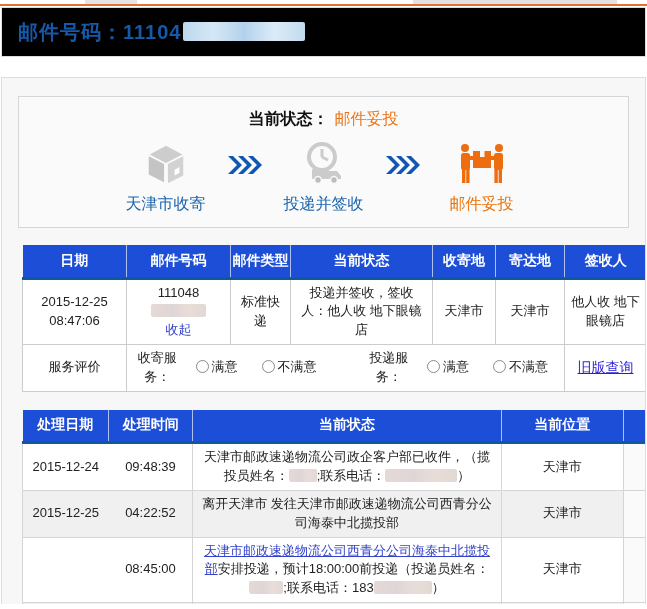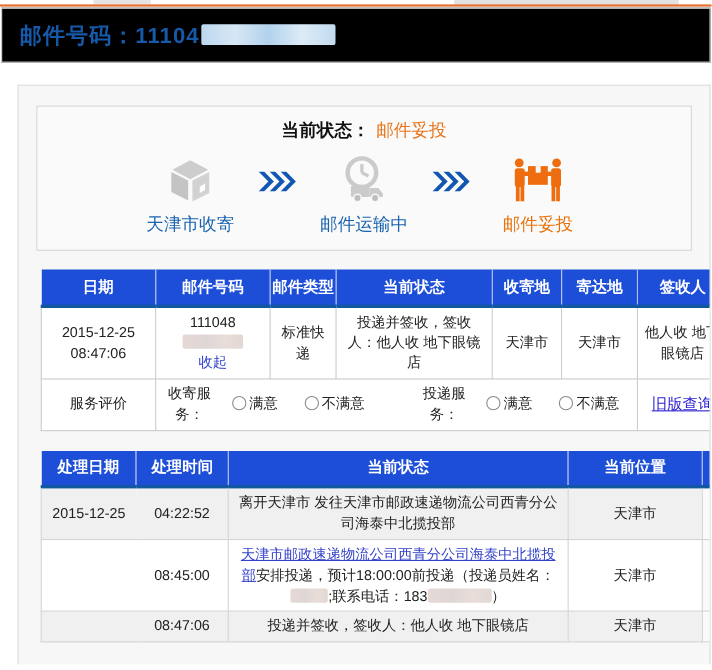--- a/index.html
+++ b/index.html
@@ -22,21 +22,21 @@
   }
   .mailno-box .title { font-size:20px; font-weight:bold; color:#1659a8; letter-spacing:1px; }
   .redact-blue {
     display:inline-block; width:122px; height:19px; margin-left:2px; vertical-align:-2px;
     background:linear-gradient(90deg,#bcd8ef 0%,#d6e7f5 25%,#b2d2ec 50%,#dcebf7 75%,#c2dbf0 100%);
     border-radius:2px;
   }
 
   
   .container {
-    margin:20px 1px 0 16px; background:#f7f7f7;
+    margin:20px 1px 0 1px; background:#f7f7f7;
     border:1px solid #ddd; border-bottom:none;
     height:527px; overflow:hidden;
   }
 
   
   .status-panel {
     margin:18px 16px 0 16px; background:#fafafa; border:1px solid #d6d6d6;
     height:132px; padding-top:12px;
   }
   .status-line { text-align:center; font-size:16px; }
@@ -138,21 +138,21 @@
           <svg width="48" height="46" viewBox="0 0 48 46">
             <circle cx="22" cy="16" r="13" fill="none" stroke="#cbcbcb" stroke-width="4"></circle>
             <line x1="22" y1="16" x2="22" y2="8" stroke="#cbcbcb" stroke-width="3"></line>
             <line x1="22" y1="16" x2="28" y2="19" stroke="#cbcbcb" stroke-width="3"></line>
             <rect x="12" y="28" width="17" height="10" rx="1" fill="#cbcbcb"></rect>
             <polygon points="29,30 37,30 41,35 41,38 29,38" fill="#cbcbcb"></polygon>
             <circle cx="18" cy="39" r="3.4" fill="#bdbdbd" stroke="#f7f7f7" stroke-width="1.5"></circle>
             <circle cx="34" cy="39" r="3.4" fill="#bdbdbd" stroke="#f7f7f7" stroke-width="1.5"></circle>
           </svg>
         </span>
-        <span class="slabel blue">邮件运输中</span>
+        <span class="slabel blue">投递并签收</span>
       </div>
 
       <span class="chev">
         <svg width="34" height="18" viewBox="0 0 34 18">
           <polygon points="0,0 9,9 0,18 5,18 14,9 5,0" fill="#1256b4"></polygon>
           <polygon points="10,0 19,9 10,18 15,18 24,9 15,0" fill="#1256b4"></polygon>
           <polygon points="20,0 29,9 20,18 25,18 34,9 25,0" fill="#1256b4"></polygon>
         </svg>
       </span>
 
@@ -245,20 +245,29 @@
     <thead>
       <tr>
         <th>处理日期</th>
         <th>处理时间</th>
         <th>当前状态</th>
         <th>当前位置</th>
         <th></th>
       </tr>
     </thead>
     <tbody>
+      <tr>
+        <td class="date-cell">2015-12-24</td>
+        <td class="time-cell">09:48:39</td>
+        <td>
+          <span>天津市邮政速递物流公司政企客户部已收件，（揽投员姓名：</span><span class="redact rw28"></span><span>;联系电话：</span><span class="redact rw72"></span><span>）</span>
+        </td>
+        <td>天津市</td>
+        <td class="gutter-cell"></td>
+      </tr>
       <tr class="alt">
         <td class="date-cell">2015-12-25</td>
         <td class="time-cell">04:22:52</td>
         <td>离开天津市 发往天津市邮政速递物流公司西青分公司海泰中北揽投部</td>
         <td>天津市</td>
         <td class="gutter-cell"></td>
       </tr>
       <tr>
         <td class="date-cell"></td>
         <td class="time-cell">08:45:00</td>

